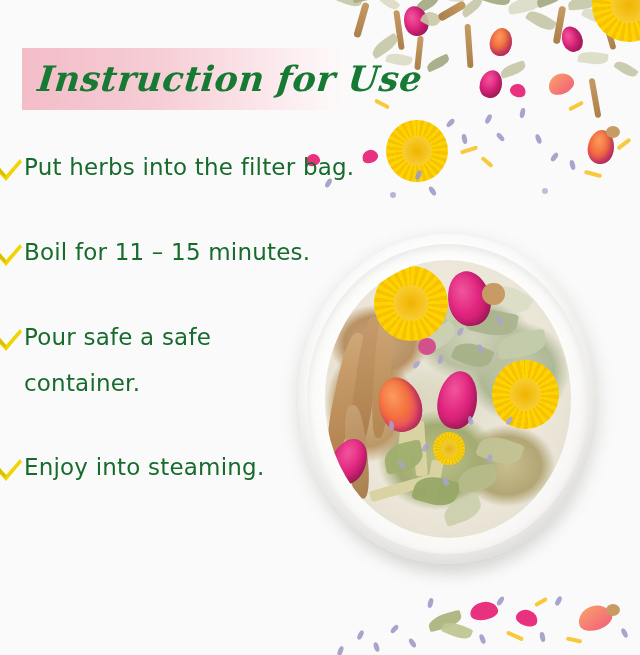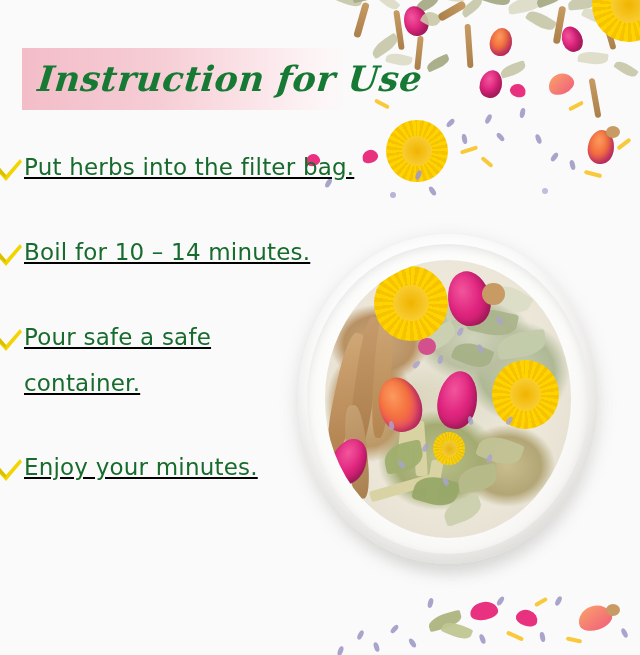--- a/index.html
+++ b/index.html
@@ -20,21 +20,21 @@
     color:#177a34;
     font-family:"DejaVu Serif",serif;
     font-style:italic;font-weight:700;
     font-size:35px;letter-spacing:.5px;
     line-height:60px;white-space:nowrap;
     transform:skewX(-6deg);
   }
 
   
   .checklist{position:absolute;left:0;top:150px;width:420px;}
-  .check-item{position:absolute;left:0;display:flex;align-items:flex-start;text-decoration:underline;}
+  .check-item{position:absolute;left:0;display:flex;align-items:flex-start;}
   .check-icon{
     position:relative;width:30px;height:30px;flex:0 0 30px;margin-left:-6px;
   }
   .check-icon svg{display:block;width:30px;height:30px;}
   .check-label{
     color:#176b2c;
     font-family:"DejaVu Sans",sans-serif;
     font-size:23px;font-weight:400;
     line-height:46px;
     letter-spacing:.2px;
@@ -204,42 +204,42 @@
       <span class="check-label">Put herbs into the filter bag.</span>
     </div>
 
     <div class="check-item" style="top:91px;">
       <span class="check-icon">
         <svg viewBox="0 0 30 30" aria-hidden="true">
           <path d="M3 15 L6 12 L12 19 L26 3 L28 6 L12 25 Z" fill="#f2d500"></path>
           <path d="M3 15 L6 12 L12 19 L11.6 22 Z" fill="#d9c000"></path>
         </svg>
       </span>
-      <span class="check-label">Boil for 10 – 14 minutes.</span>
+      <span class="check-label">Boil for 11 – 15 minutes.</span>
     </div>
 
     <div class="check-item" style="top:176px;">
       <span class="check-icon">
         <svg viewBox="0 0 30 30" aria-hidden="true">
           <path d="M3 15 L6 12 L12 19 L26 3 L28 6 L12 25 Z" fill="#f2d500"></path>
           <path d="M3 15 L6 12 L12 19 L11.6 22 Z" fill="#d9c000"></path>
         </svg>
       </span>
       <span class="check-label">Pour safe a safe
 container.</span>
     </div>
 
     <div class="check-item" style="top:306px;">
       <span class="check-icon">
         <svg viewBox="0 0 30 30" aria-hidden="true">
           <path d="M3 15 L6 12 L12 19 L26 3 L28 6 L12 25 Z" fill="#f2d500"></path>
           <path d="M3 15 L6 12 L12 19 L11.6 22 Z" fill="#d9c000"></path>
         </svg>
       </span>
-      <span class="check-label">Enjoy your minutes.</span>
+      <span class="check-label">Enjoy into steaming.</span>
     </div>
 
   </div>
 
   <div class="bowl-wrap">
     <div class="bowl-shadow"></div>
     <div class="bowl">
       <div class="bowl-rim"></div>
       <div class="bowl-inner">
         <div class="herb-bed"></div>

